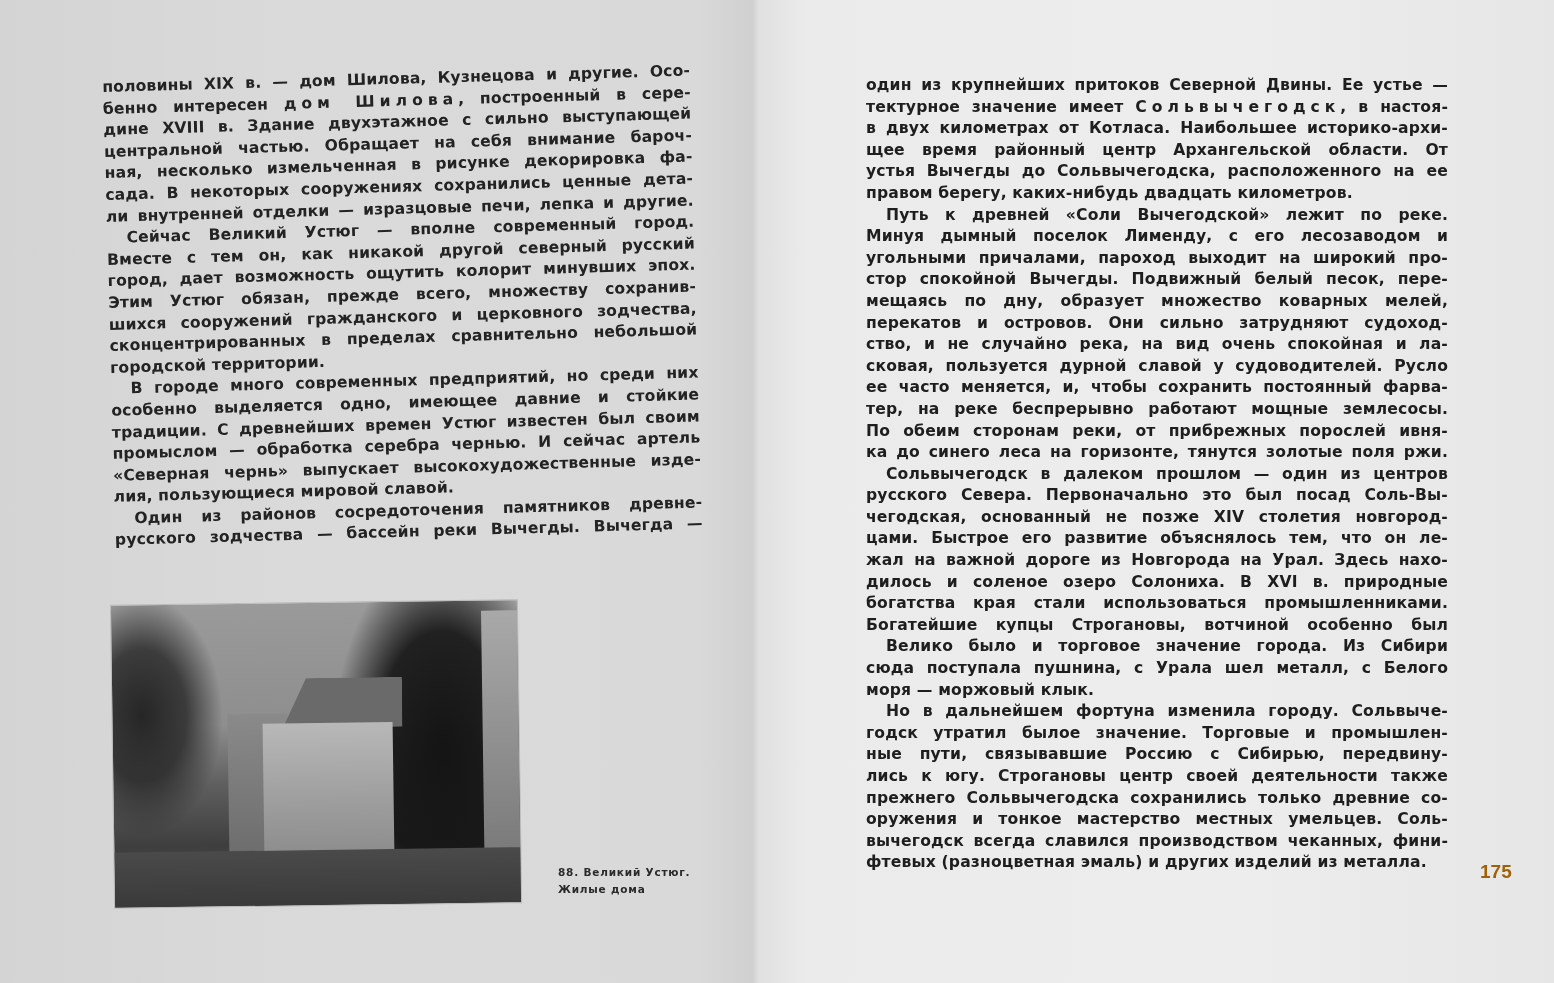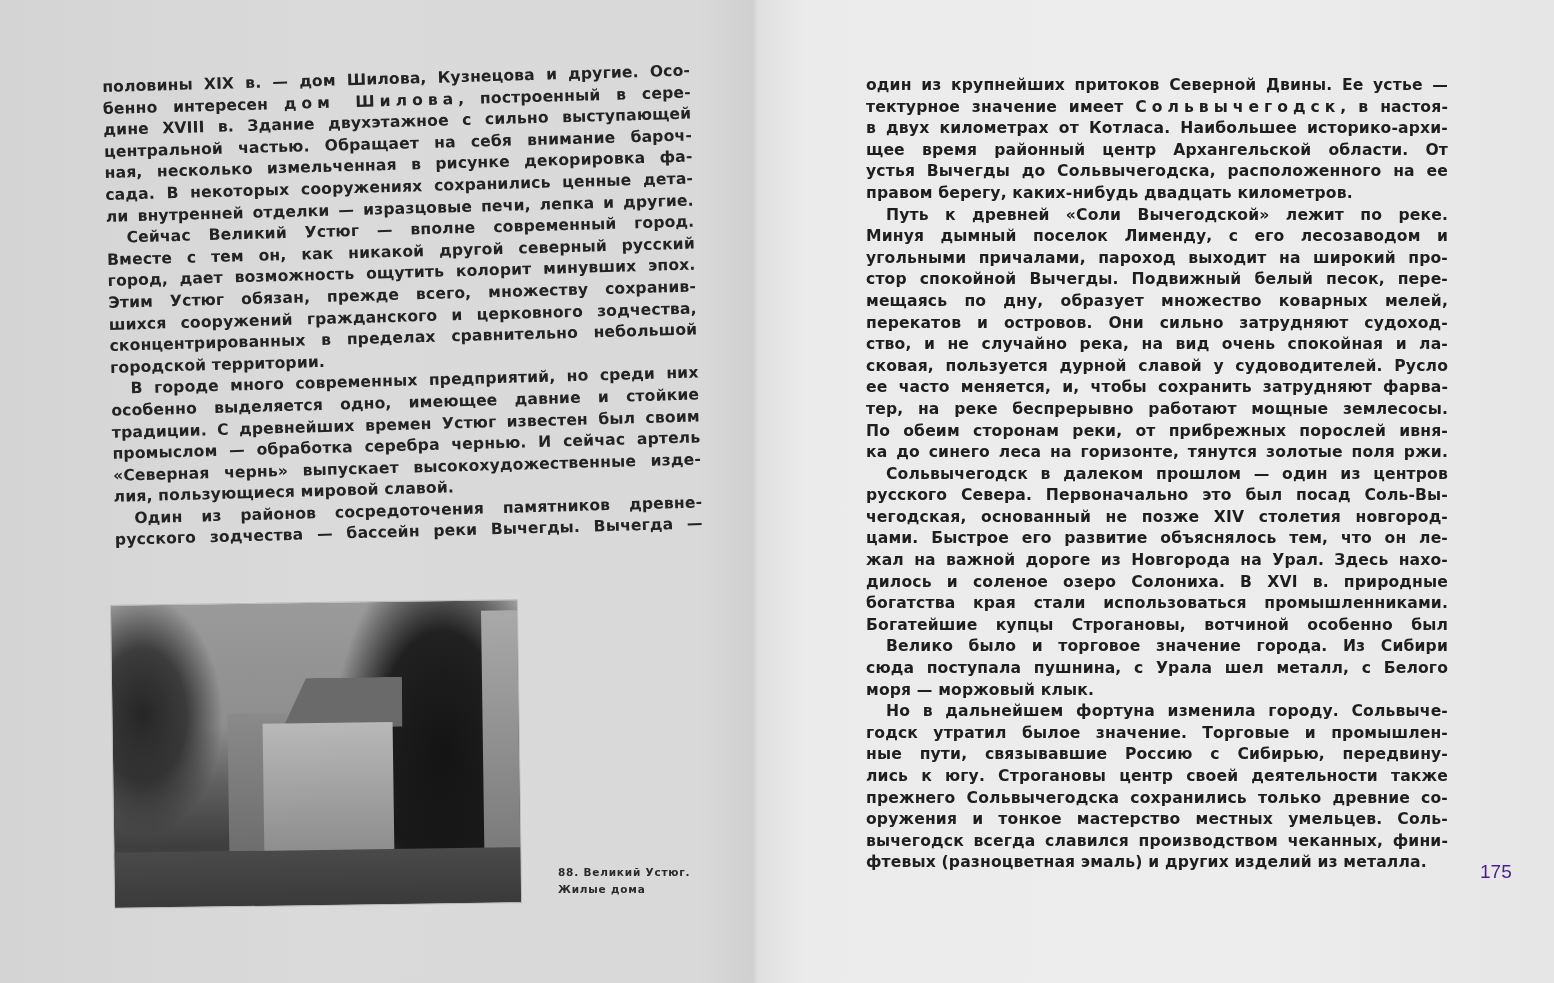--- a/index.html
+++ b/index.html
@@ -74,21 +74,21 @@
     position:absolute; left:0; bottom:0; width:100%; height:55px;
     background:linear-gradient(180deg,#4a4a4a,#3a3a3a);
   }
   .caption {
     position:absolute; left:558px; top:864px;
     font-size:10.5px; line-height:17px; font-weight:700;
     letter-spacing:0.8px; color:#2a2a2a;
   }
   .page-number {
     position:absolute; left:1480px; top:861px;
-    font-size:19px; font-weight:400; color:#4c1d95;
+    font-size:19px; font-weight:700; color:#a16207;
     font-family:"Liberation Sans", sans-serif;
   }
 </style>
 </head>
 <body>
 
 <div class="page page-left">
   <div class="text-block left-text" id="left-text">
       <span class="line">половины XIX в. — дом Шилова, Кузнецова и другие. Осо-</span>
       <span class="line">бенно интересен <span class="spaced">дом Шилова</span>, построенный в сере-</span>
@@ -140,21 +140,21 @@
     <span class="line">устья Вычегды до Сольвычегодска, расположенного на ее</span>
     <span class="line last">правом берегу, каких-нибудь двадцать километров.</span>
     <span class="line indent">Путь к древней «Соли Вычегодской» лежит по реке.</span>
     <span class="line">Минуя дымный поселок Лименду, с его лесозаводом и</span>
     <span class="line">угольными причалами, пароход выходит на широкий про-</span>
     <span class="line">стор спокойной Вычегды. Подвижный белый песок, пере-</span>
     <span class="line">мещаясь по дну, образует множество коварных мелей,</span>
     <span class="line">перекатов и островов. Они сильно затрудняют судоход-</span>
     <span class="line">ство, и не случайно река, на вид очень спокойная и ла-</span>
     <span class="line">сковая, пользуется дурной славой у судоводителей. Русло</span>
-    <span class="line">ее часто меняется, и, чтобы сохранить затрудняют фарва-</span>
+    <span class="line">ее часто меняется, и, чтобы сохранить постоянный фарва-</span>
     <span class="line">тер, на реке беспрерывно работают мощные землесосы.</span>
     <span class="line">По обеим сторонам реки, от прибрежных порослей ивня-</span>
     <span class="line">ка до синего леса на горизонте, тянутся золотые поля ржи.</span>
     <span class="line indent">Сольвычегодск в далеком прошлом — один из центров</span>
     <span class="line">русского Севера. Первоначально это был посад Соль-Вы-</span>
     <span class="line">чегодская, основанный не позже XIV столетия новгород-</span>
     <span class="line">цами. Быстрое его развитие объяснялось тем, что он ле-</span>
     <span class="line">жал на важной дороге из Новгорода на Урал. Здесь нахо-</span>
     <span class="line">дилось и соленое озеро Солониха. В XVI в. природные</span>
     <span class="line">богатства края стали использоваться промышленниками.</span>

